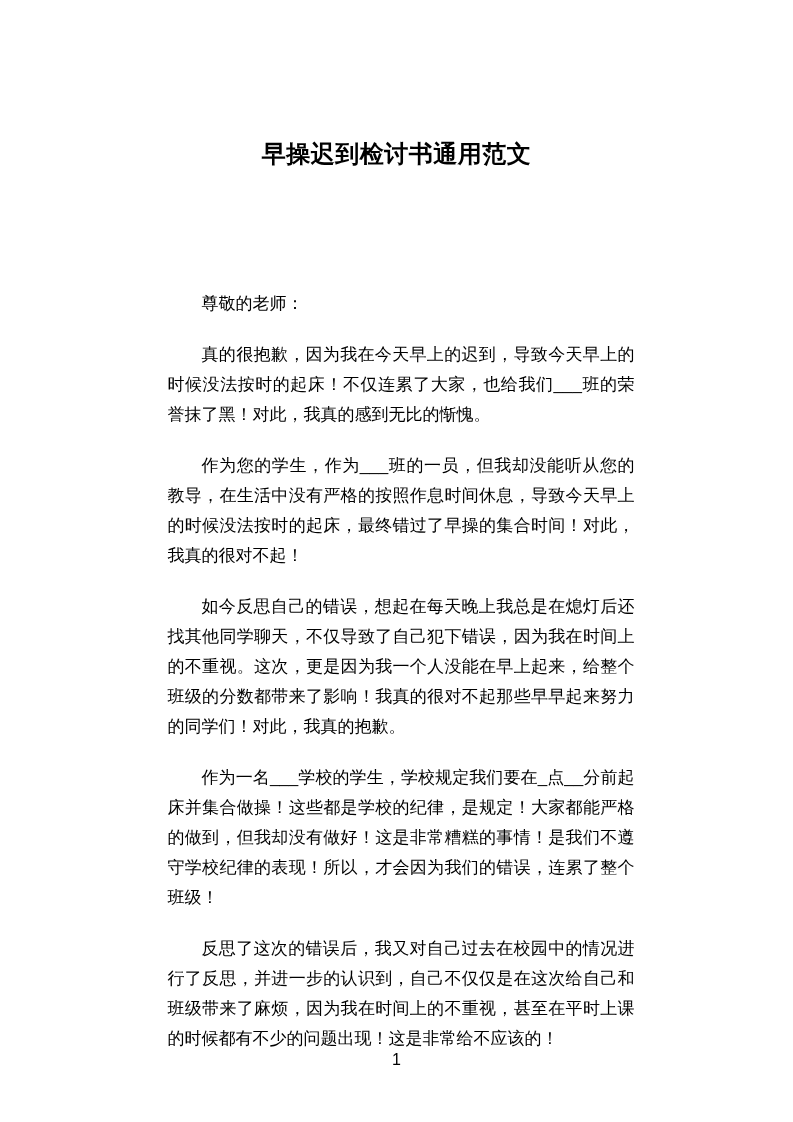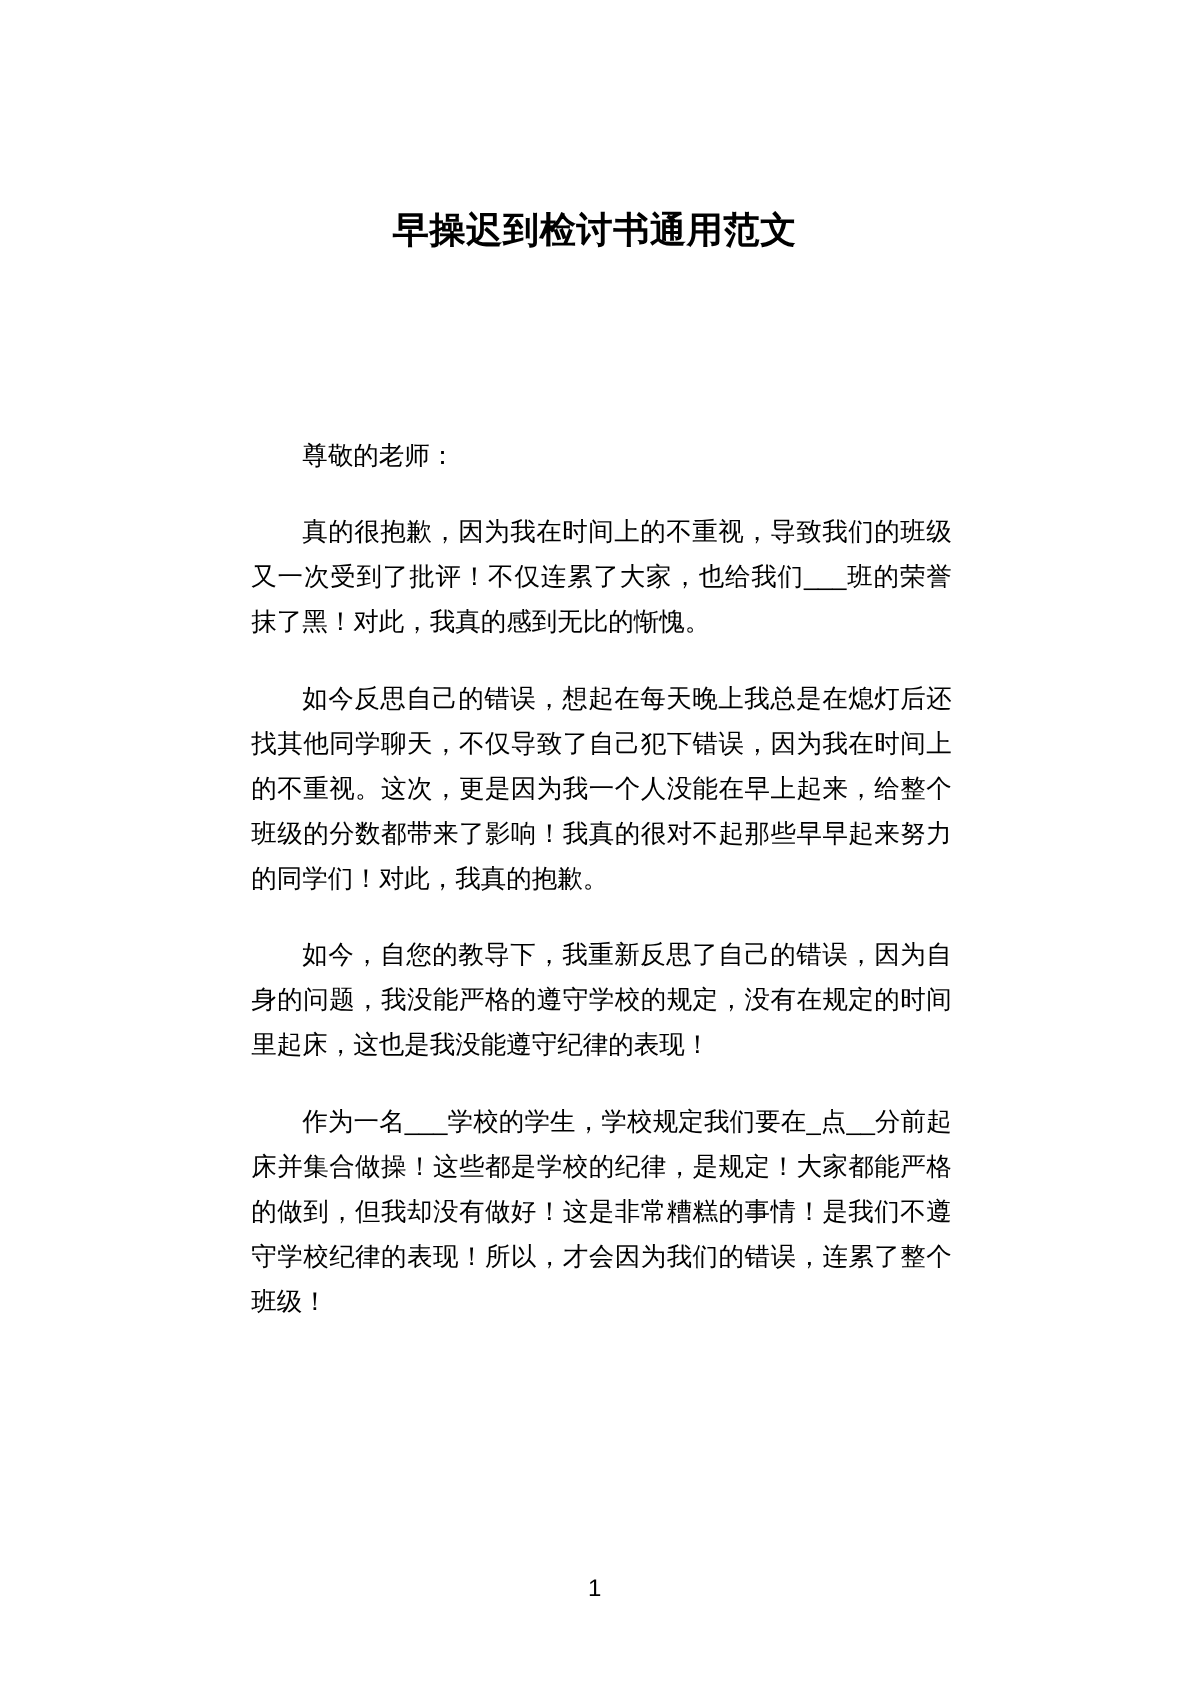--- a/index.html
+++ b/index.html
@@ -53,20 +53,21 @@
   }
 </style>
 </head>
 <body>
 
 <div class="page">
   <h1 class="doc-title">早操迟到检讨书通用范文</h1>
 
   <div class="doc-body">
     <p>尊敬的老师：</p>
-    <p>真的很抱歉，因为我在时间上的不重视，导致我们的班级又一次受到了批评！不仅连累了大家，也给我们___班的荣誉抹了黑！对此，我真的感到无比的惭愧。</p>
+    <p>真的很抱歉，因为我在今天早上的迟到，导致今天早上的时候没法按时的起床！不仅连累了大家，也给我们___班的荣誉抹了黑！对此，我真的感到无比的惭愧。</p>
+    <p>作为您的学生，作为___班的一员，但我却没能听从您的教导，在生活中没有严格的按照作息时间休息，导致今天早上的时候没法按时的起床，最终错过了早操的集合时间！对此，我真的很对不起！</p>
     <p>如今反思自己的错误，想起在每天晚上我总是在熄灯后还找其他同学聊天，不仅导致了自己犯下错误，因为我在时间上的不重视。这次，更是因为我一个人没能在早上起来，给整个班级的分数都带来了影响！我真的很对不起那些早早起来努力的同学们！对此，我真的抱歉。</p>
-    <p>如今，自您的教导下，我重新反思了自己的错误，因为自身的问题，我没能严格的遵守学校的规定，没有在规定的时间里起床，这也是我没能遵守纪律的表现！</p>
     <p>作为一名___学校的学生，学校规定我们要在_点__分前起床并集合做操！这些都是学校的纪律，是规定！大家都能严格的做到，但我却没有做好！这是非常糟糕的事情！是我们不遵守学校纪律的表现！所以，才会因为我们的错误，连累了整个班级！</p>
+    <p>反思了这次的错误后，我又对自己过去在校园中的情况进行了反思，并进一步的认识到，自己不仅仅是在这次给自己和班级带来了麻烦，因为我在时间上的不重视，甚至在平时上课的时候都有不少的问题出现！这是非常给不应该的！</p>
   </div>
 
   <div class="page-footer">1</div>
 </div>
 
 </body></html>

